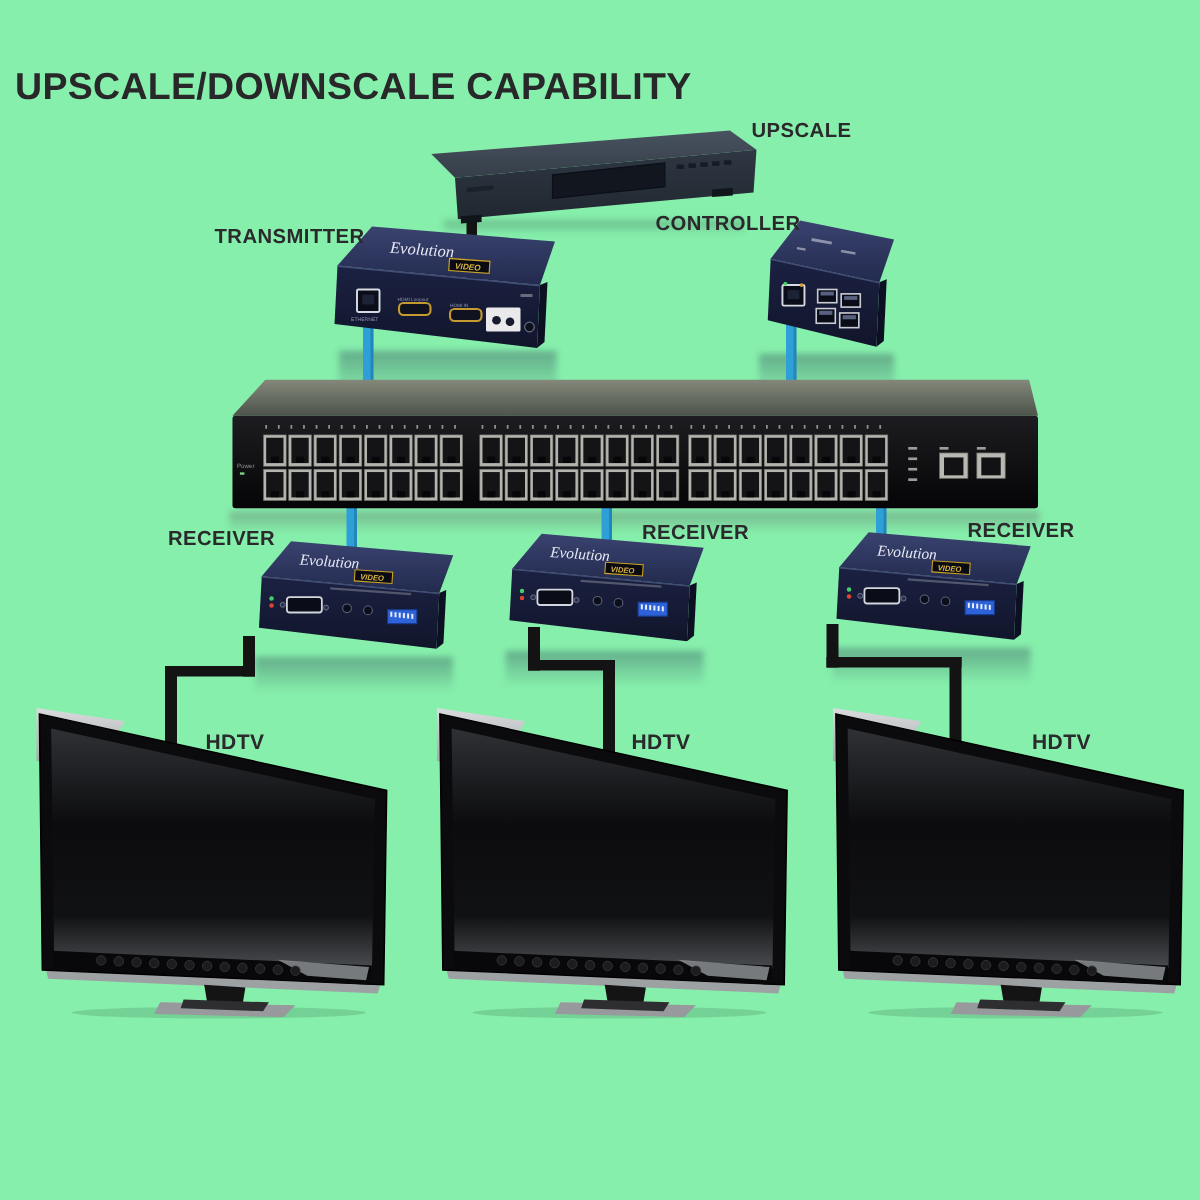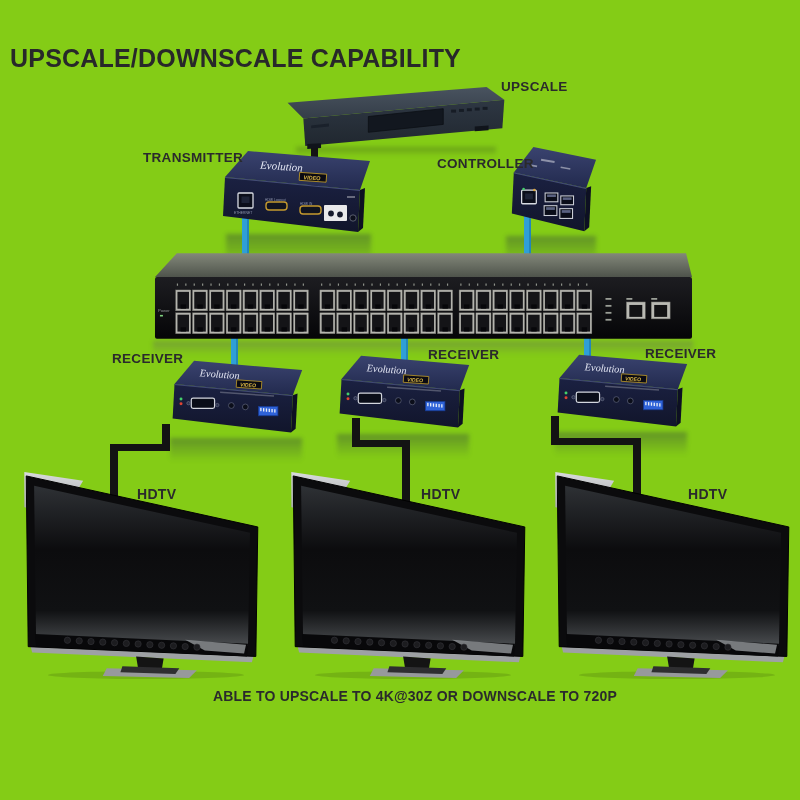--- a/index.html
+++ b/index.html
@@ -1,16 +1,16 @@
 <!DOCTYPE html>
 <html><head>
 <meta charset="utf-8">
 <style>
   html,body{margin:0;padding:0;background:#ffffff;}
-  .canvas{position:relative;width:800px;height:800px;background:#84cc16;overflow:hidden;
+  .canvas{position:relative;width:800px;height:800px;background:#86efac;overflow:hidden;
           font-family:"Liberation Sans",sans-serif;}
   .title{position:absolute;left:10px;top:44px;margin:0;font-size:25px;font-weight:bold;
          color:#28282a;letter-spacing:.2px;white-space:nowrap;}
   .lbl{position:absolute;font-weight:bold;color:#2a2a2c;font-size:13.5px;letter-spacing:.3px;
        white-space:nowrap;}
   .caption{position:absolute;left:150px;top:688px;width:530px;text-align:center;
            font-weight:bold;font-size:14px;color:#2a2a2c;letter-spacing:.2px;}
   .cable{position:absolute;z-index:1;}
   .cable.blue{background:#2f9fd7;box-shadow:inset -2px 0 0 rgba(0,60,100,.25);}
   .cable.black{background:#131313;}
@@ -137,21 +137,21 @@
       <g id="rjgrp">
         <use href="#rjrow" y="0"></use>
           <use href="#rjrow" y="23"></use>
       </g>
     </defs>
   </svg>
 
   <h1 class="title">UPSCALE/DOWNSCALE CAPABILITY</h1>
   <span class="lbl lblz" style="left:501px;top:79px">UPSCALE</span>
   <span class="lbl lblz" style="left:143px;top:150px">TRANSMITTER</span>
-  <span class="lbl lblz" style="left:437px;top:156px">CONTROLLER</span>
+  <span class="lbl lblz" style="left:437px;top:141px">CONTROLLER</span>
   <span class="lbl lblz" style="left:112px;top:351px">RECEIVER</span>
   <span class="lbl lblz" style="left:428px;top:347px">RECEIVER</span>
   <span class="lbl lblz" style="left:645px;top:346px">RECEIVER</span>
   <span class="lbl lblz" style="left:137px;top:486px;font-size:14px">HDTV</span>
   <span class="lbl lblz" style="left:421px;top:486px;font-size:14px">HDTV</span>
   <span class="lbl lblz" style="left:688px;top:486px;font-size:14px">HDTV</span>
 
   <div class="refl dark" style="left:296px;top:147px;width:200px;height:9px"></div>
   <div class="refl navy" style="left:226px;top:234px;width:145px;height:36px"></div>
   <div class="refl navy" style="left:506px;top:236px;width:90px;height:32px"></div>
@@ -287,15 +287,14 @@
   <svg class="dev" style="left:20px;top:472px" width="246" height="208" viewBox="0 0 250 212">
       <use href="#tvSym"></use>
     </svg>
   <svg class="dev" style="left:287px;top:472px" width="246" height="208" viewBox="0 0 250 212">
       <use href="#tvSym"></use>
     </svg>
   <svg class="dev" style="left:551px;top:472px" width="246" height="208" viewBox="0 0 250 212">
       <use href="#tvSym"></use>
     </svg>
 
-  <div class="caption lblz">ABLE TO UPSCALE TO 4K@30Z OR DOWNSCALE TO 720P</div>
 
 </div>
 
 </body></html>

